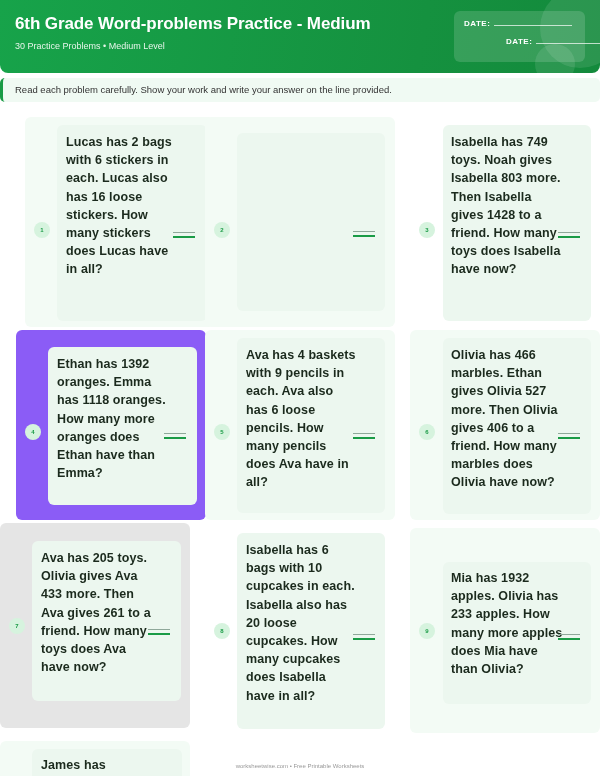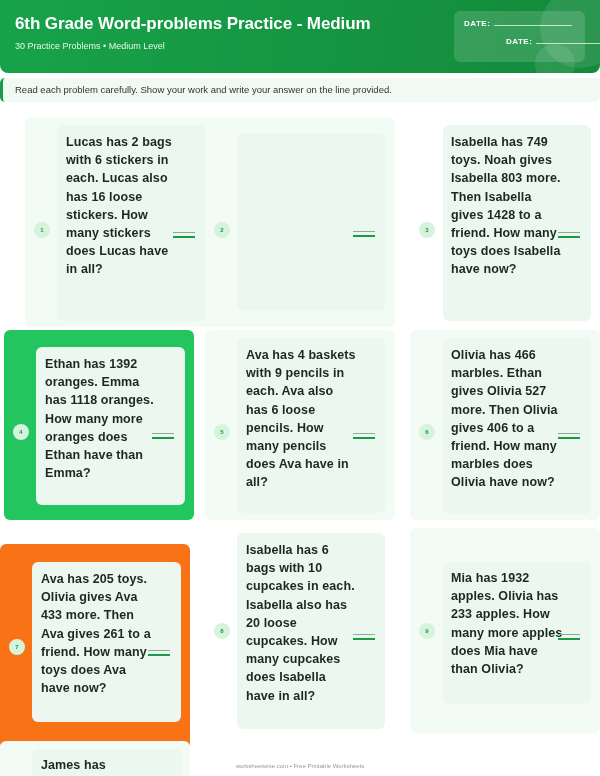--- a/index.html
+++ b/index.html
@@ -120,21 +120,21 @@
 <div class="card" style="left:410px;top:117px;height:210px;background:#ffffff;">
   <div class="inner" style="left:33px;top:8px;width:148px;height:196px;"></div>
   <div class="num" style="left:9px;top:105px;">3</div>
   <div class="text" style="left:41px;top:16px;width:112px;">Isabella has 749 toys. Noah gives Isabella 803 more. Then Isabella gives 1428 to a friend. How many toys does Isabella have now?</div>
   <div class="answer" style="left:148px;top:115px;">
       <div class="l1"></div>
       <div class="l2"></div>
     </div>
 </div>
 
-<div class="card" style="left:4px;top:330px;height:190px;background:#22c55e;">
+<div class="card" style="left:16px;top:330px;height:190px;background:#8b5cf6;">
   <div class="inner" style="left:32px;top:17px;width:149px;height:158px;"></div>
   <div class="num" style="left:9px;top:94px;">4</div>
   <div class="text" style="left:41px;top:25px;width:112px;">Ethan has 1392 oranges. Emma has 1118 oranges. How many more oranges does Ethan have than Emma?</div>
   <div class="answer" style="left:148px;top:103px;">
       <div class="l1"></div>
       <div class="l2"></div>
     </div>
 </div>
 
 <div class="card" style="left:205px;top:330px;height:190px;">
@@ -150,21 +150,21 @@
 <div class="card" style="left:410px;top:330px;height:190px;">
   <div class="inner" style="left:33px;top:8px;width:148px;height:176px;"></div>
   <div class="num" style="left:9px;top:94px;">6</div>
   <div class="text" style="left:41px;top:16px;width:112px;">Olivia has 466 marbles. Ethan gives Olivia 527 more. Then Olivia gives 406 to a friend. How many marbles does Olivia have now?</div>
   <div class="answer" style="left:148px;top:103px;">
       <div class="l1"></div>
       <div class="l2"></div>
     </div>
 </div>
 
-<div class="card" style="left:0;top:544px;height:205px;background:#f97316;">
+<div class="card" style="left:0;top:523px;height:205px;background:#e5e5e5;">
   <div class="inner" style="left:32px;top:18px;width:149px;height:160px;"></div>
   <div class="num" style="left:9px;top:95px;">7</div>
   <div class="text" style="left:41px;top:26px;width:112px;">Ava has 205 toys. Olivia gives Ava 433 more. Then Ava gives 261 to a friend. How many toys does Ava have now?</div>
   <div class="answer" style="left:148px;top:106px;">
       <div class="l1"></div>
       <div class="l2"></div>
     </div>
 </div>
 
 <div class="card" style="left:205px;top:528px;height:205px;background:#ffffff;">

